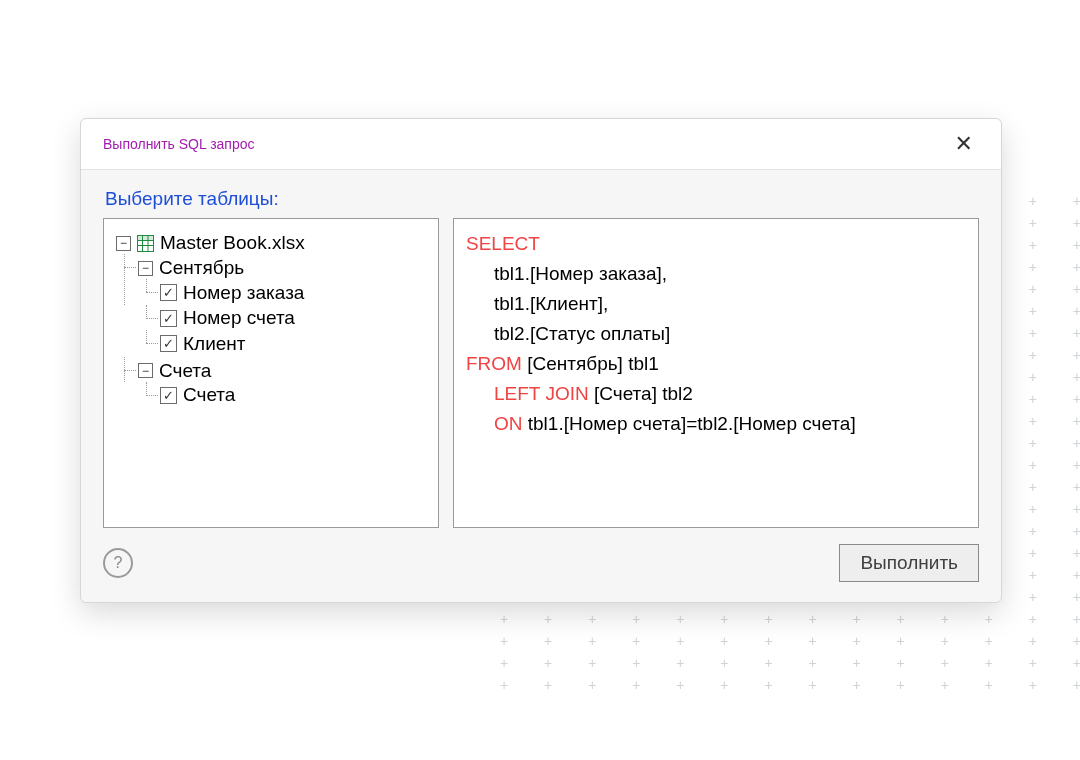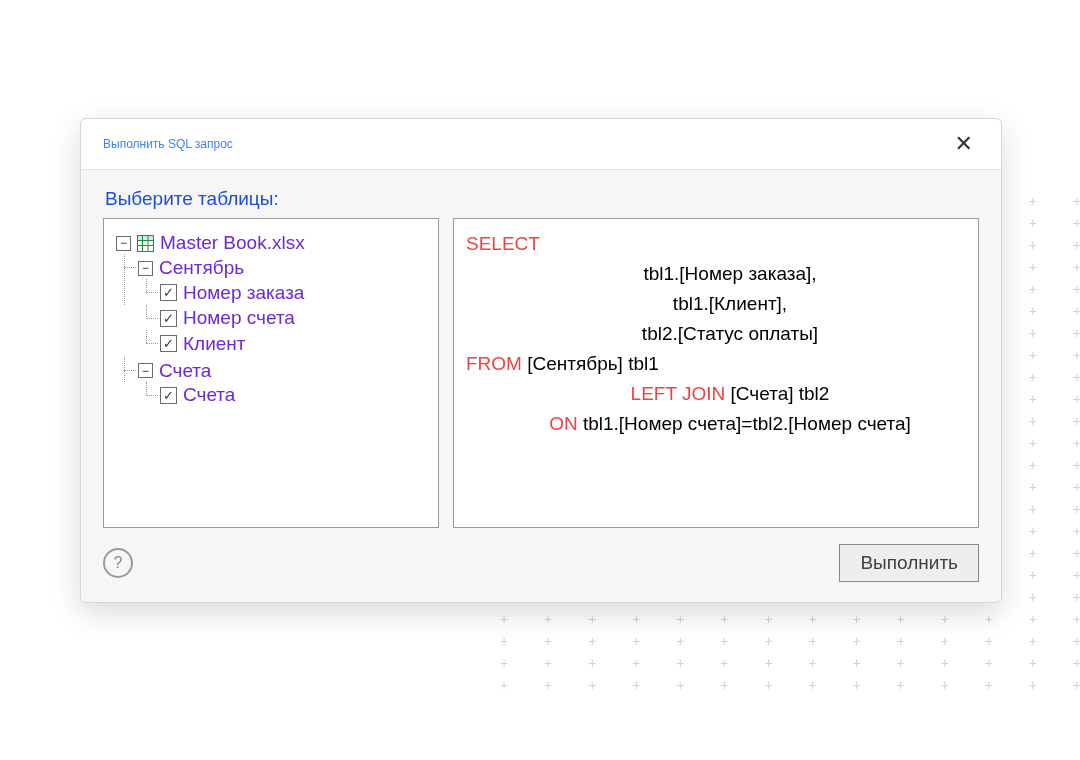--- a/index.html
+++ b/index.html
@@ -41,22 +41,22 @@
   .titlebar {
     display: flex;
     align-items: center;
     justify-content: space-between;
     background: #ffffff;
     border-bottom: 1px solid #e2e2e2;
     border-radius: 6px 6px 0 0;
     padding: 12px 22px;
   }
   .titlebar .title {
-    font-size: 12px;
-    color: #3b82f6;
+    font-size: 14px;
+    color: #a21caf;
   }
   .close {
     font-size: 22px;
     line-height: 1;
     color: #333;
     cursor: pointer;
     padding: 2px 6px;
   }
 
   .body {
@@ -77,21 +77,21 @@
     padding: 10px 12px;
     height: 288px;
     overflow: hidden;
   }
   .tree-pane { width: 310px; }
   .sql-pane  { flex: 1; font-size: 19px; line-height: 30px; }
 
   
   .tree ul { list-style: none; margin: 0; padding-left: 22px; position: relative; }
   .tree > ul { padding-left: 0; }
-  .tree li { position: relative; padding: 1px 0 1px 0; font-size: 19px; color: #6d28d9; }
+  .tree li { position: relative; padding: 1px 0 1px 0; font-size: 19px; color: #000000; }
   .tree li::before {
     content: "";
     position: absolute;
     left: -14px;
     top: 0;
     bottom: 50%;
     border-left: 1px dotted #999;
   }
   .tree li::after {
     content: "";
@@ -121,21 +121,21 @@
     width: 15px; height: 15px;
     border: 1px solid #6b6b6b;
     display: inline-flex; align-items: center; justify-content: center;
     font-size: 13px; color: #333; background: #fff;
     cursor: pointer;
   }
   .checkbox.checked::before { content: "✓"; }
 
   
   .kw { color: #ef4444; }
-  .sql-pane .indent { padding-left: 28px; display: block; text-align: center; }
+  .sql-pane .indent { padding-left: 28px; display: block; }
 
   
   .footer {
     display: flex;
     align-items: center;
     justify-content: space-between;
     margin-top: 16px;
   }
   .help {
     width: 26px; height: 26px;

